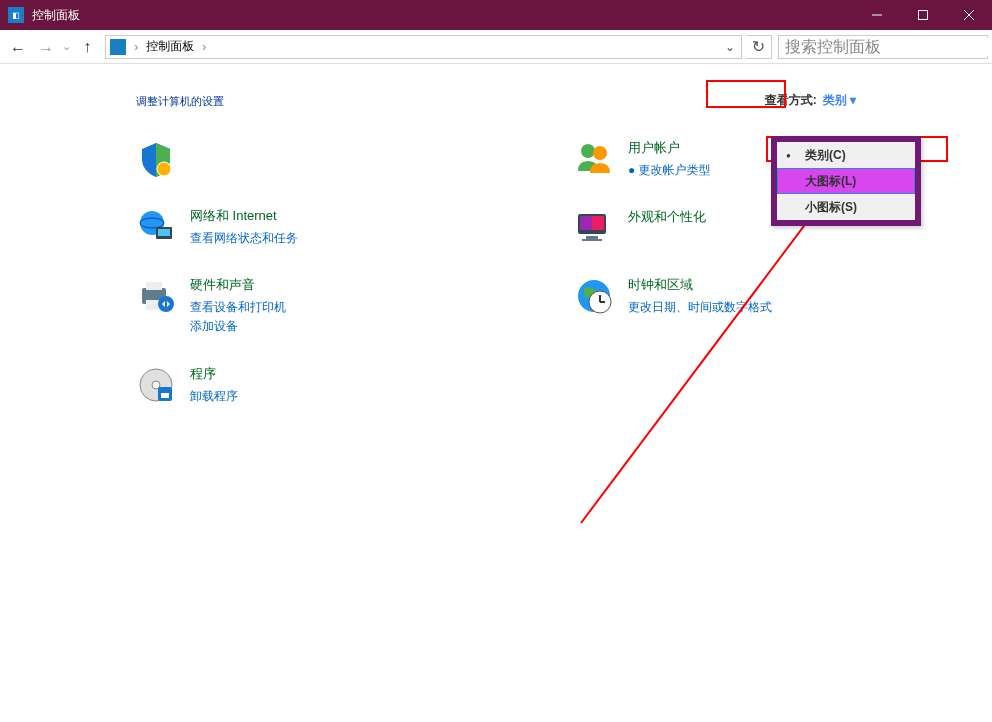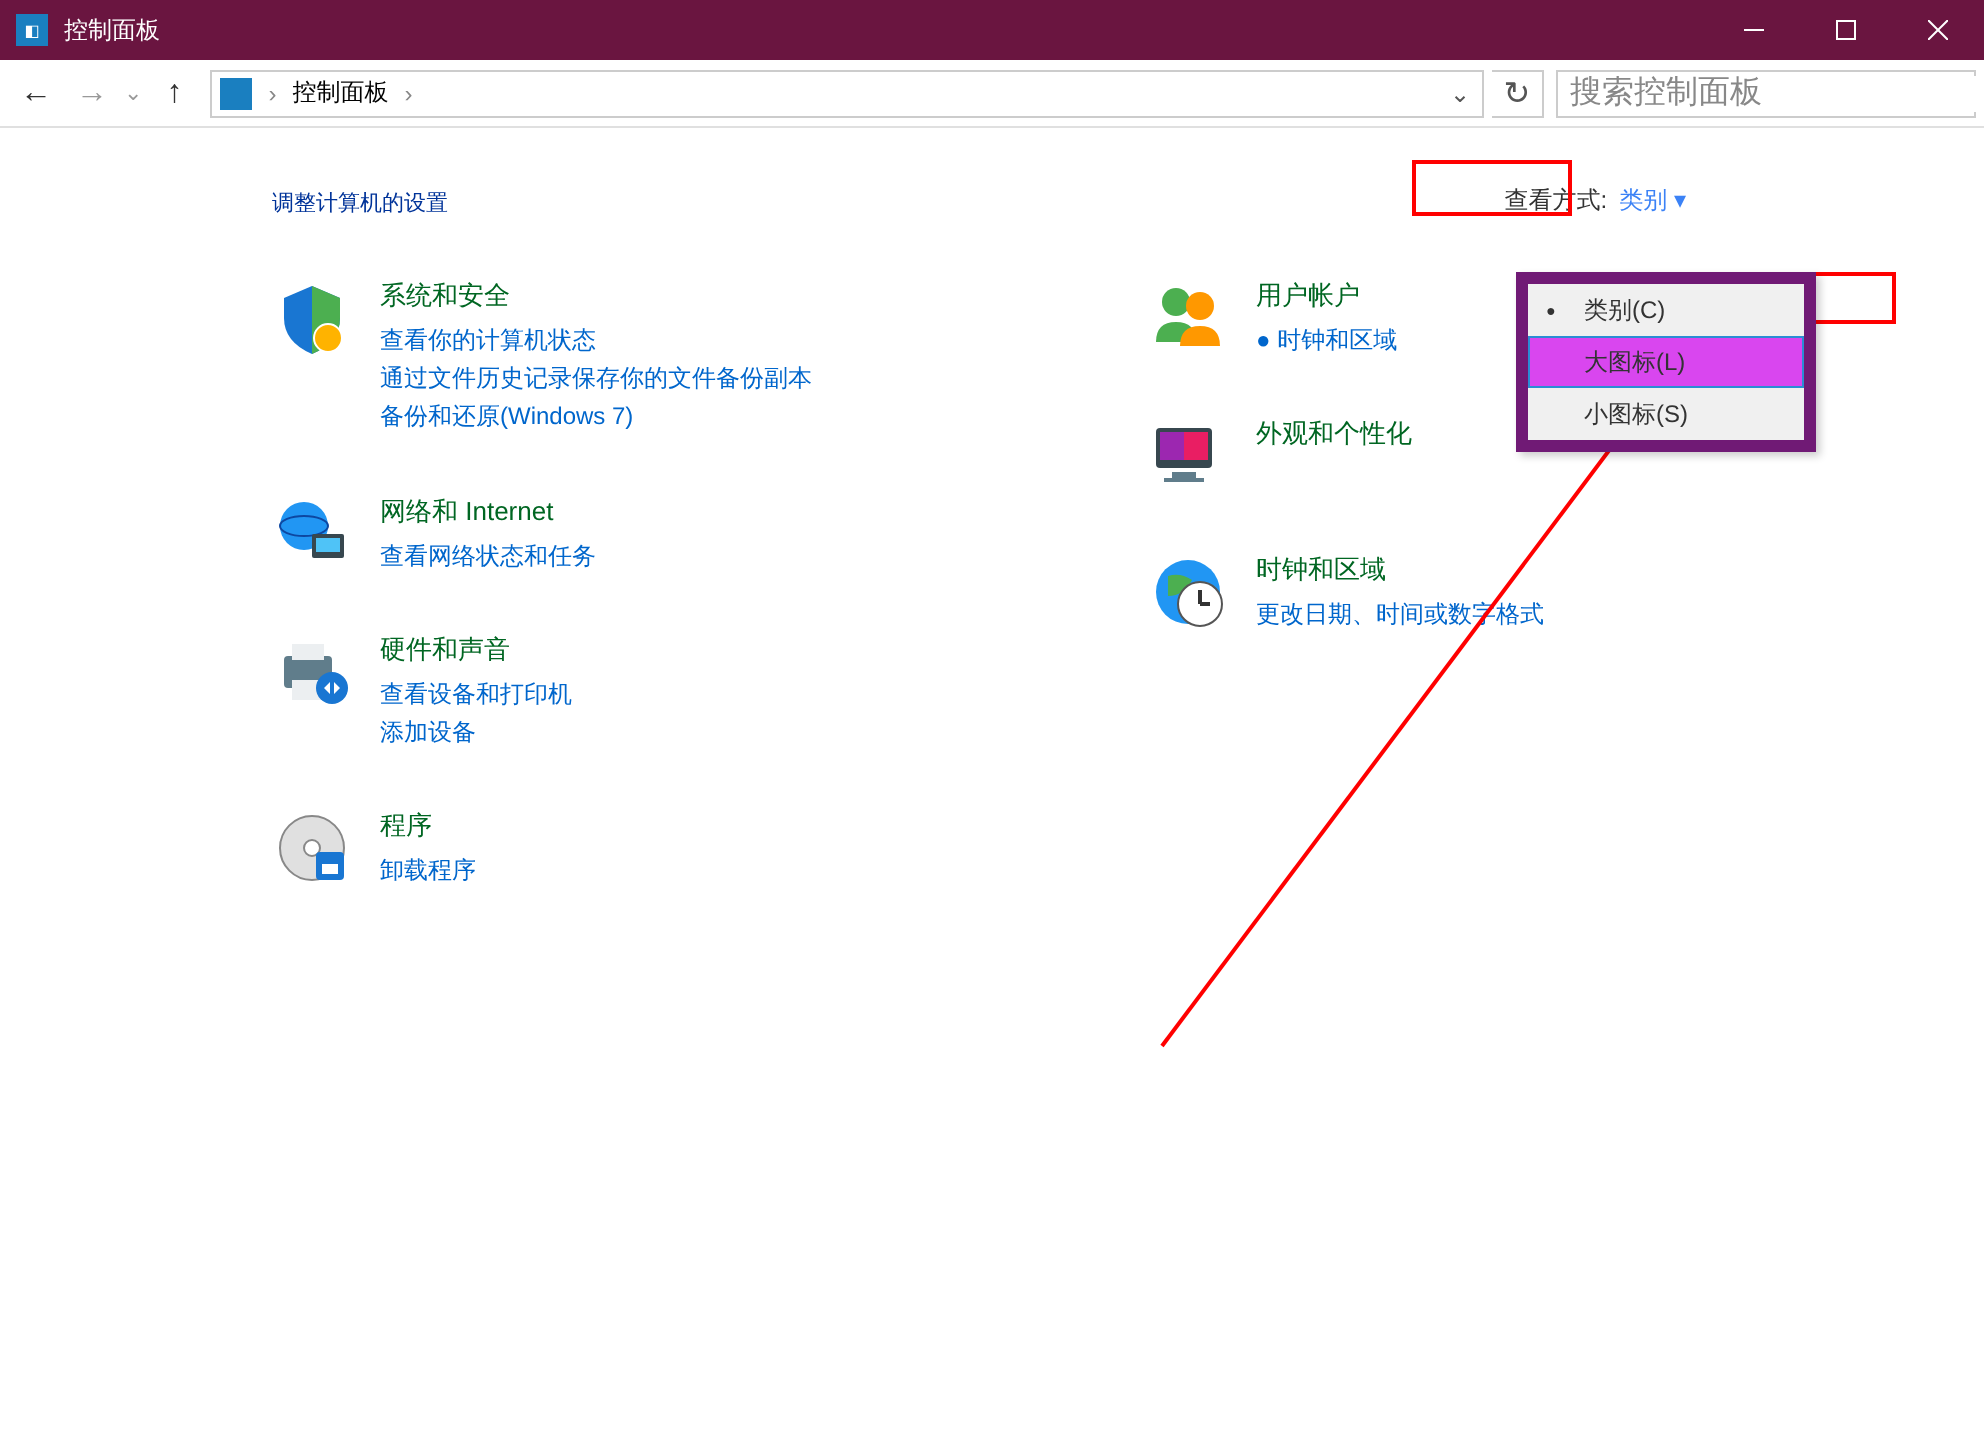--- a/index.html
+++ b/index.html
@@ -22,21 +22,21 @@
 .addr-box .addr-drop { padding: 0 6px; color: #555; border-left: 1px solid transparent; }
 .refresh-btn { width: 26px; height: 24px; border: 1px solid #ccc; border-left: none; display: flex; align-items: center; justify-content: center; color: #555; cursor: pointer; margin-right: 6px; }
 .search-box { width: 210px; height: 24px; border: 1px solid #ccc; display: flex; align-items: center; }
 .search-box input { flex: 1; border: none; outline: none; font-size: 16px; padding: 0 6px; color: #be185d; }
 .search-box input::placeholder { color: #888; }
 .search-box .search-ico { width: 26px; display: flex; align-items: center; justify-content: center; color: #777; }
 
 .content { position: relative; padding: 30px 20px 20px 136px; height: calc(100% - 64px); }
 .heading { font-size: 11px; color: #003399; margin-bottom: 30px; }
 
-.view-by { position: absolute; top: 28px; right: 149px; font-size: 12px; color: #333; display: flex; align-items: flex-start; gap: 6px; }
+.view-by { position: absolute; top: 28px; right: 136px; font-size: 12px; color: #333; display: flex; align-items: flex-start; gap: 6px; font-weight: bold; }
 .view-by .link { color: #3b82f6; cursor: pointer; }
 
 .cols { display: flex; gap: 40px; }
 .col { flex: 1; }
 .cat { display: flex; gap: 14px; margin-bottom: 28px; }
 .cat-icon { width: 40px; height: 40px; flex-shrink: 0; }
 .cat-body { padding-top: 0; }
 .cat-title { font-size: 13px; color: #006622; margin-bottom: 4px; cursor: pointer; }
 .cat-link { font-size: 12px; color: #0066cc; line-height: 1.6; cursor: pointer; display: block; }
 
@@ -109,26 +109,20 @@
   </div>
 
   <div class="cols">
     <div class="col" id="left-col">
         <div class="cat">
           <div class="cat-icon"><svg class="icon-svg" viewBox="0 0 40 40">
               <path d="M20 4 L34 10 L34 20 Q34 32 20 38 Q6 32 6 20 L6 10 Z" fill="#1976d2"></path>
               <path d="M20 4 L34 10 L34 20 Q34 32 20 38 L20 4 Z" fill="#4caf50"></path>
               <circle cx="28" cy="30" r="7" fill="#ffb300" stroke="#fff" stroke-width="1"></circle>
             </svg></div>
-          <div class="cat-body">
-            <div class="cat-title">系统和安全</div>
-            <span class="cat-link">查看你的计算机状态</span>
-            <span class="cat-link">通过文件历史记录保存你的文件备份副本</span>
-            <span class="cat-link">备份和还原(Windows 7)</span>
-          </div>
         </div>
         <div class="cat">
           <div class="cat-icon"><svg class="icon-svg" viewBox="0 0 40 40">
               <circle cx="16" cy="16" r="12" fill="#2196f3"></circle>
               <ellipse cx="16" cy="16" rx="12" ry="5" fill="none" stroke="#0d47a1" stroke-width="1"></ellipse>
               <rect x="20" y="20" width="16" height="12" rx="1" fill="#37474f"></rect>
               <rect x="22" y="22" width="12" height="7" fill="#4fc3f7"></rect>
             </svg></div>
           <div class="cat-body">
             <div class="cat-title">网络和 Internet</div>
@@ -165,21 +159,21 @@
     <div class="col" id="right-col">
         <div class="cat">
           <div class="cat-icon"><svg class="icon-svg" viewBox="0 0 40 40">
               <circle cx="14" cy="12" r="7" fill="#4caf50"></circle>
               <circle cx="26" cy="14" r="7" fill="#ff9800"></circle>
               <path d="M4 32 Q4 22 14 22 Q24 22 24 32 Z" fill="#4caf50"></path>
               <path d="M16 34 Q16 24 26 24 Q36 24 36 34 Z" fill="#ff9800"></path>
             </svg></div>
           <div class="cat-body">
             <div class="cat-title">用户帐户</div>
-            <span class="cat-link">● 时钟和区域</span>
+            <span class="cat-link">● 更改帐户类型</span>
           </div>
         </div>
         <div class="cat">
           <div class="cat-icon"><svg class="icon-svg" viewBox="0 0 40 40">
               <rect x="4" y="6" width="28" height="20" rx="2" fill="#37474f"></rect>
               <rect x="6" y="8" width="24" height="14" fill="#e91e63"></rect>
               <rect x="6" y="8" width="12" height="14" fill="#9c27b0"></rect>
               <rect x="12" y="28" width="12" height="3" fill="#607d8b"></rect>
               <rect x="8" y="31" width="20" height="2" fill="#607d8b"></rect>
             </svg></div>

